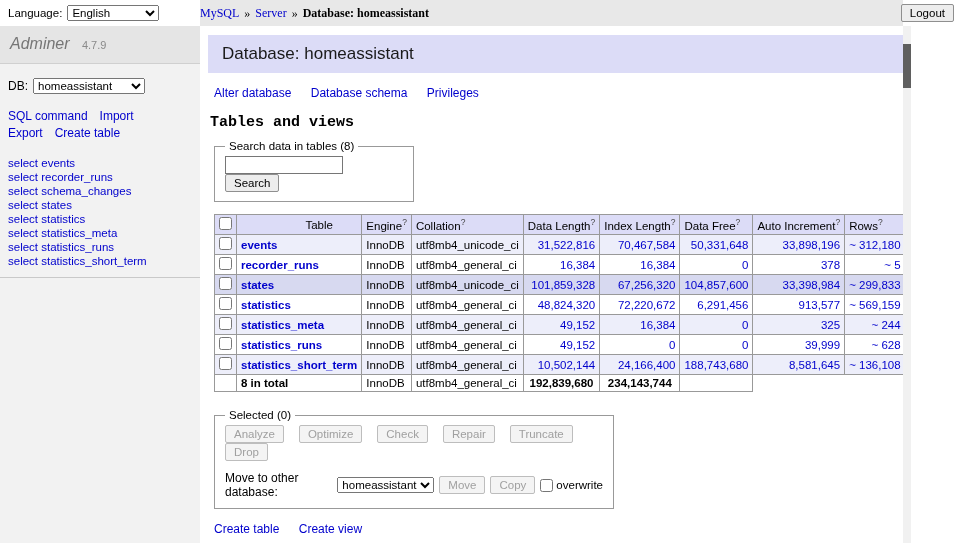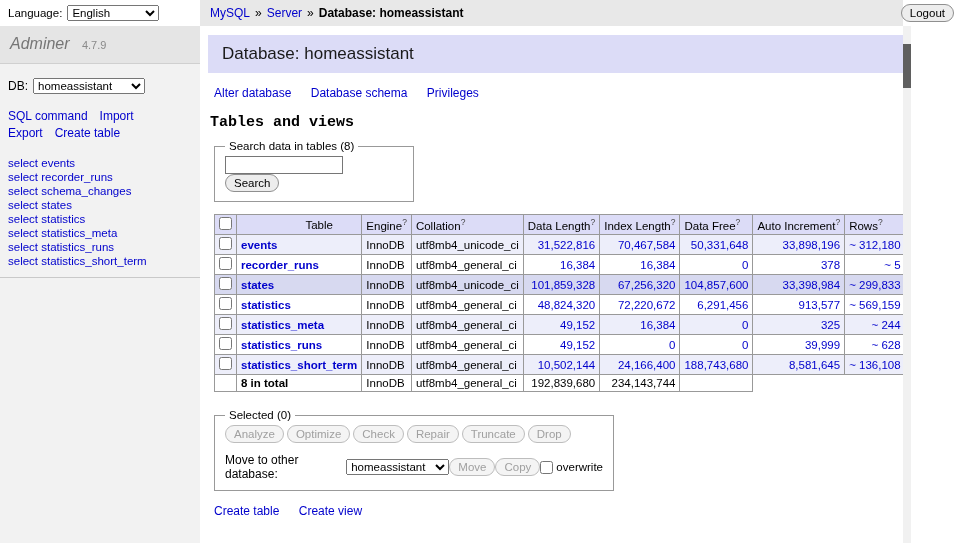--- a/index.html
+++ b/index.html
@@ -11,27 +11,27 @@
   body{width:966px;height:543px;position:relative;overflow:hidden;background:#fff;
        font-family:"Liberation Sans",sans-serif;font-size:12px;color:#000;}
   .lnk{color:var(--link);text-decoration:none;cursor:pointer;}
   .bold{font-weight:bold;}
 
   
   .lang-bar{position:absolute;left:0;top:0;width:200px;height:26px;background:#fff;
             display:flex;align-items:center;gap:5px;padding-left:8px;font-size:11.5px;}
   .lang-bar select{font-size:11.5px;width:92px;}
   .breadcrumb{position:absolute;left:200px;top:0;width:703px;height:26px;background:var(--bar-bg);
-              display:flex;align-items:center;gap:5px;padding-left:10px;font-size:12px;}
+              display:flex;align-items:center;gap:5px;padding-left:0;font-size:12px;font-family:Liberation Serif, serif;}
   .breadcrumb .cur{font-weight:bold;}
   .logout-btn{position:absolute;right:12px;top:4px;}
 
   
   button{font-family:"Liberation Sans",sans-serif;font-size:11.5px;padding:2px 8px;
-         border:1px solid #8f8f8f;background:#ededed;border-radius:9px;color:#000;cursor:pointer;}
+         border:1px solid #8f8f8f;background:#ededed;border-radius:2px;color:#000;cursor:pointer;}
   button:disabled,button.disabled{color:#a0a0a0;border-color:#bdbdbd;background:#f4f4f4;}
 
   
   .sidebar{position:absolute;left:0;top:26px;width:200px;height:517px;background:var(--sidebar-bg);}
   .side-h1{background:#e5e5e5;border-bottom:1px solid #d0d0d0;padding:9px 10px 10px;}
   .app-title{font-size:16px;font-style:italic;color:#767676;}
   .app-version{font-size:11px;color:#8a8a8a;margin-left:9px;}
   .side-body{padding:10px 8px 0;}
   .db-row{display:flex;align-items:center;gap:5px;margin:4px 0 14px;}
   .db-row select{font-size:11.5px;width:112px;}
@@ -60,34 +60,34 @@
   table{border-collapse:collapse;margin:0 0 0 6px;font-size:11.5px;}
   th,td{border:1px solid var(--border);padding:2px 4px;height:17px;white-space:nowrap;}
   thead th,thead td{background:var(--accent);}
   thead th{text-align:center;font-weight:normal;padding-left:44px;}
   thead td{text-align:left;font-weight:normal;}
   sup{font-size:8.5px;color:#444;vertical-align:super;cursor:pointer;}
   tbody th{text-align:left;font-weight:bold;}
   tr.tint{background:var(--row-tint);}
   tr.active{background:var(--row-active);}
   td.num{text-align:right;color:var(--num);}
-  td.tnum{text-align:right;color:#000;}
+  td.tnum{text-align:center;color:#000;font-weight:bold;}
   .c-check{width:20px;text-align:center;}
   .c-table{min-width:116px;}
   .c-engine{min-width:46px;}
   .c-coll{min-width:96px;}
   .c-dlen{min-width:68px;}
   .c-ilen{min-width:70px;}
   .c-dfree{min-width:60px;}
   .c-ainc{min-width:76px;}
   .c-rows{min-width:54px;}
 
   .selected-fs{margin-top:17px;width:400px;}
-  .btn-row button{margin-right:3px;}
-  .move-row{display:flex;align-items:center;margin-top:10px;font-size:12px;}
+  .btn-row button{margin-right:15px;}
+  .move-row{display:flex;align-items:center;gap:5px;margin-top:10px;font-size:12px;}
   .move-row select{font-size:11.5px;width:110px;}
   .ovw{display:flex;align-items:center;gap:3px;font-size:11.5px;}
   input[type=checkbox]{margin:0;width:13px;height:13px;}
 </style>
 </head>
 <body>
 
 <div class="lang-bar">
   <span>Language:</span>
   <select>

